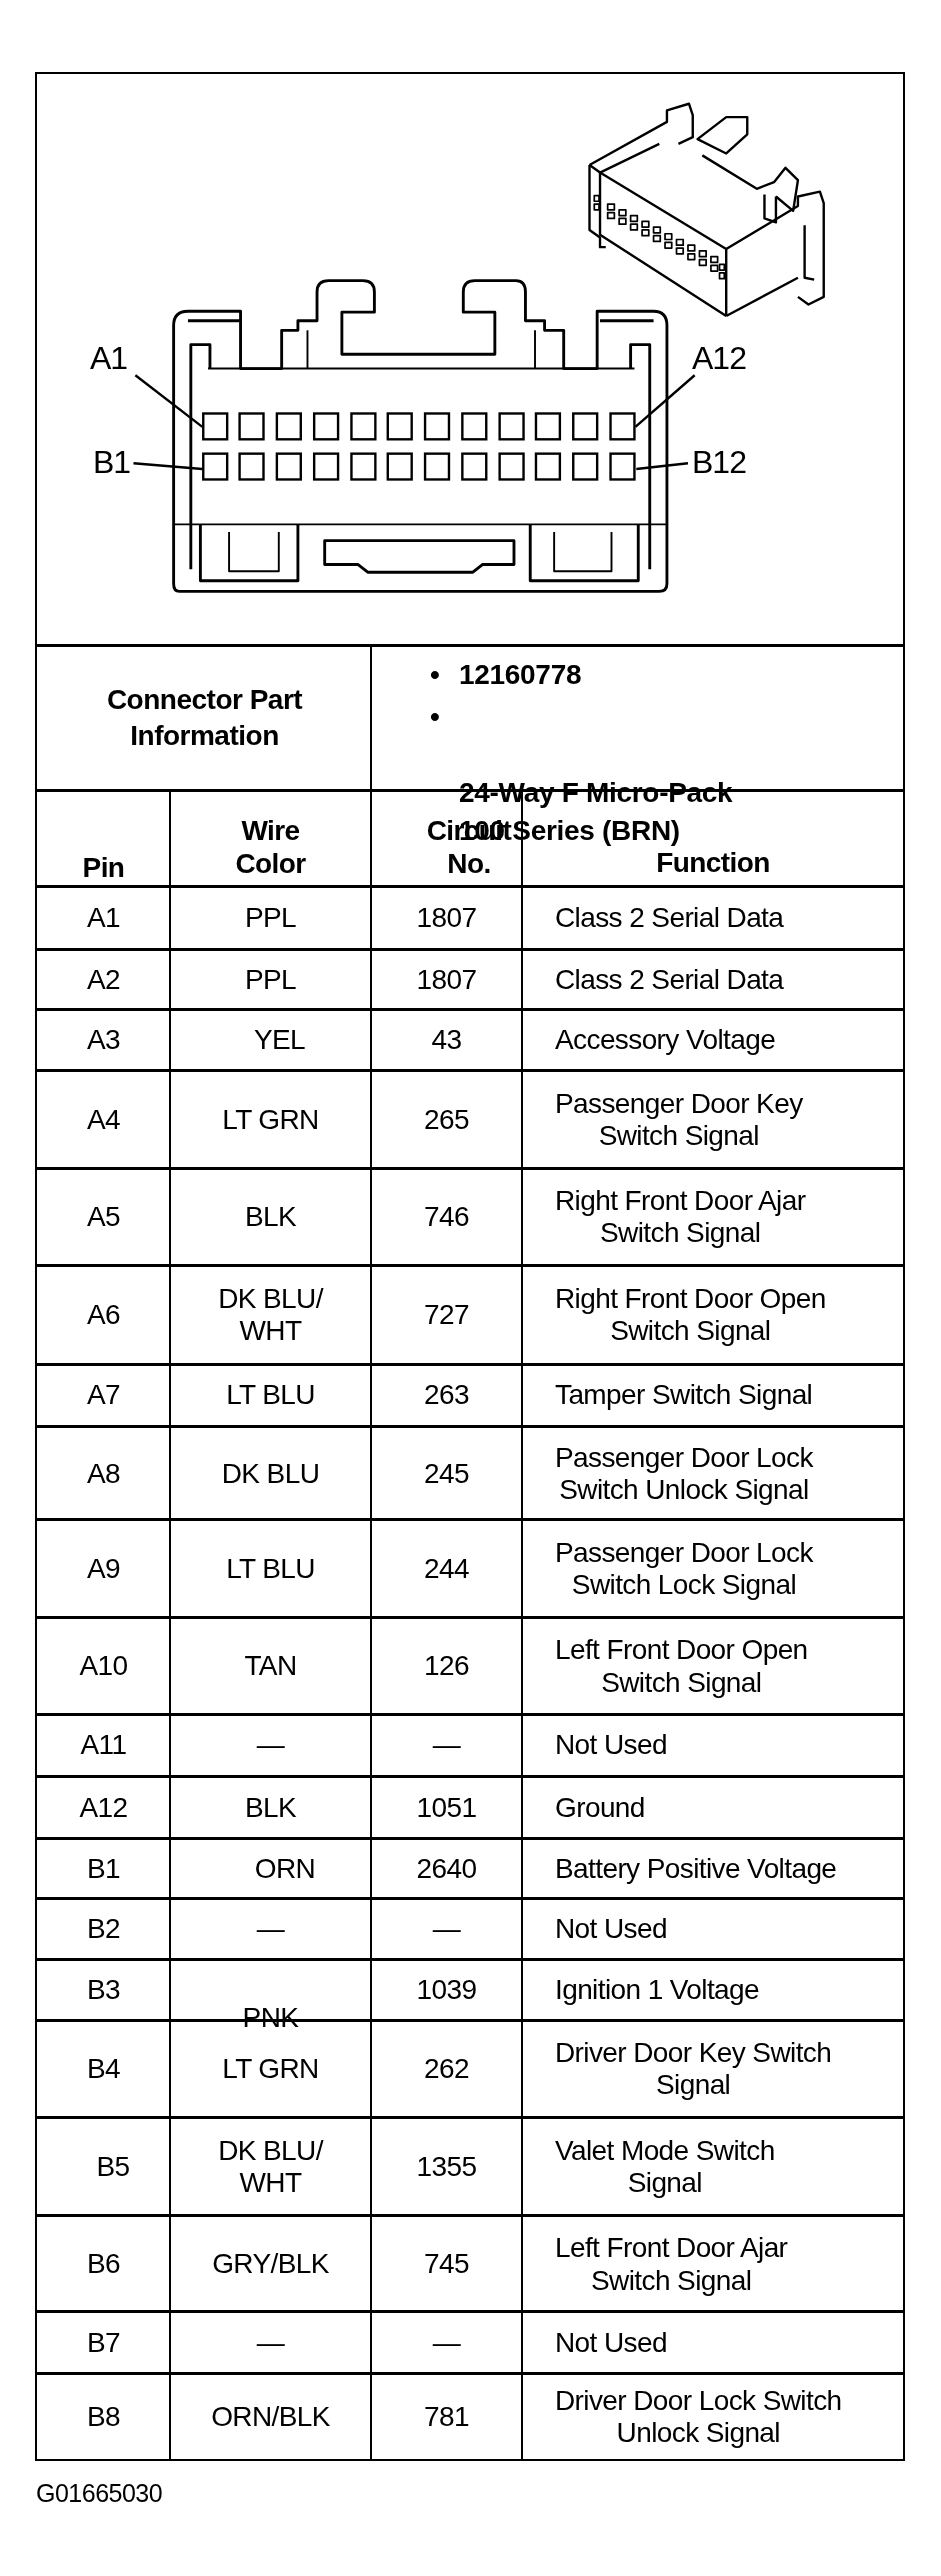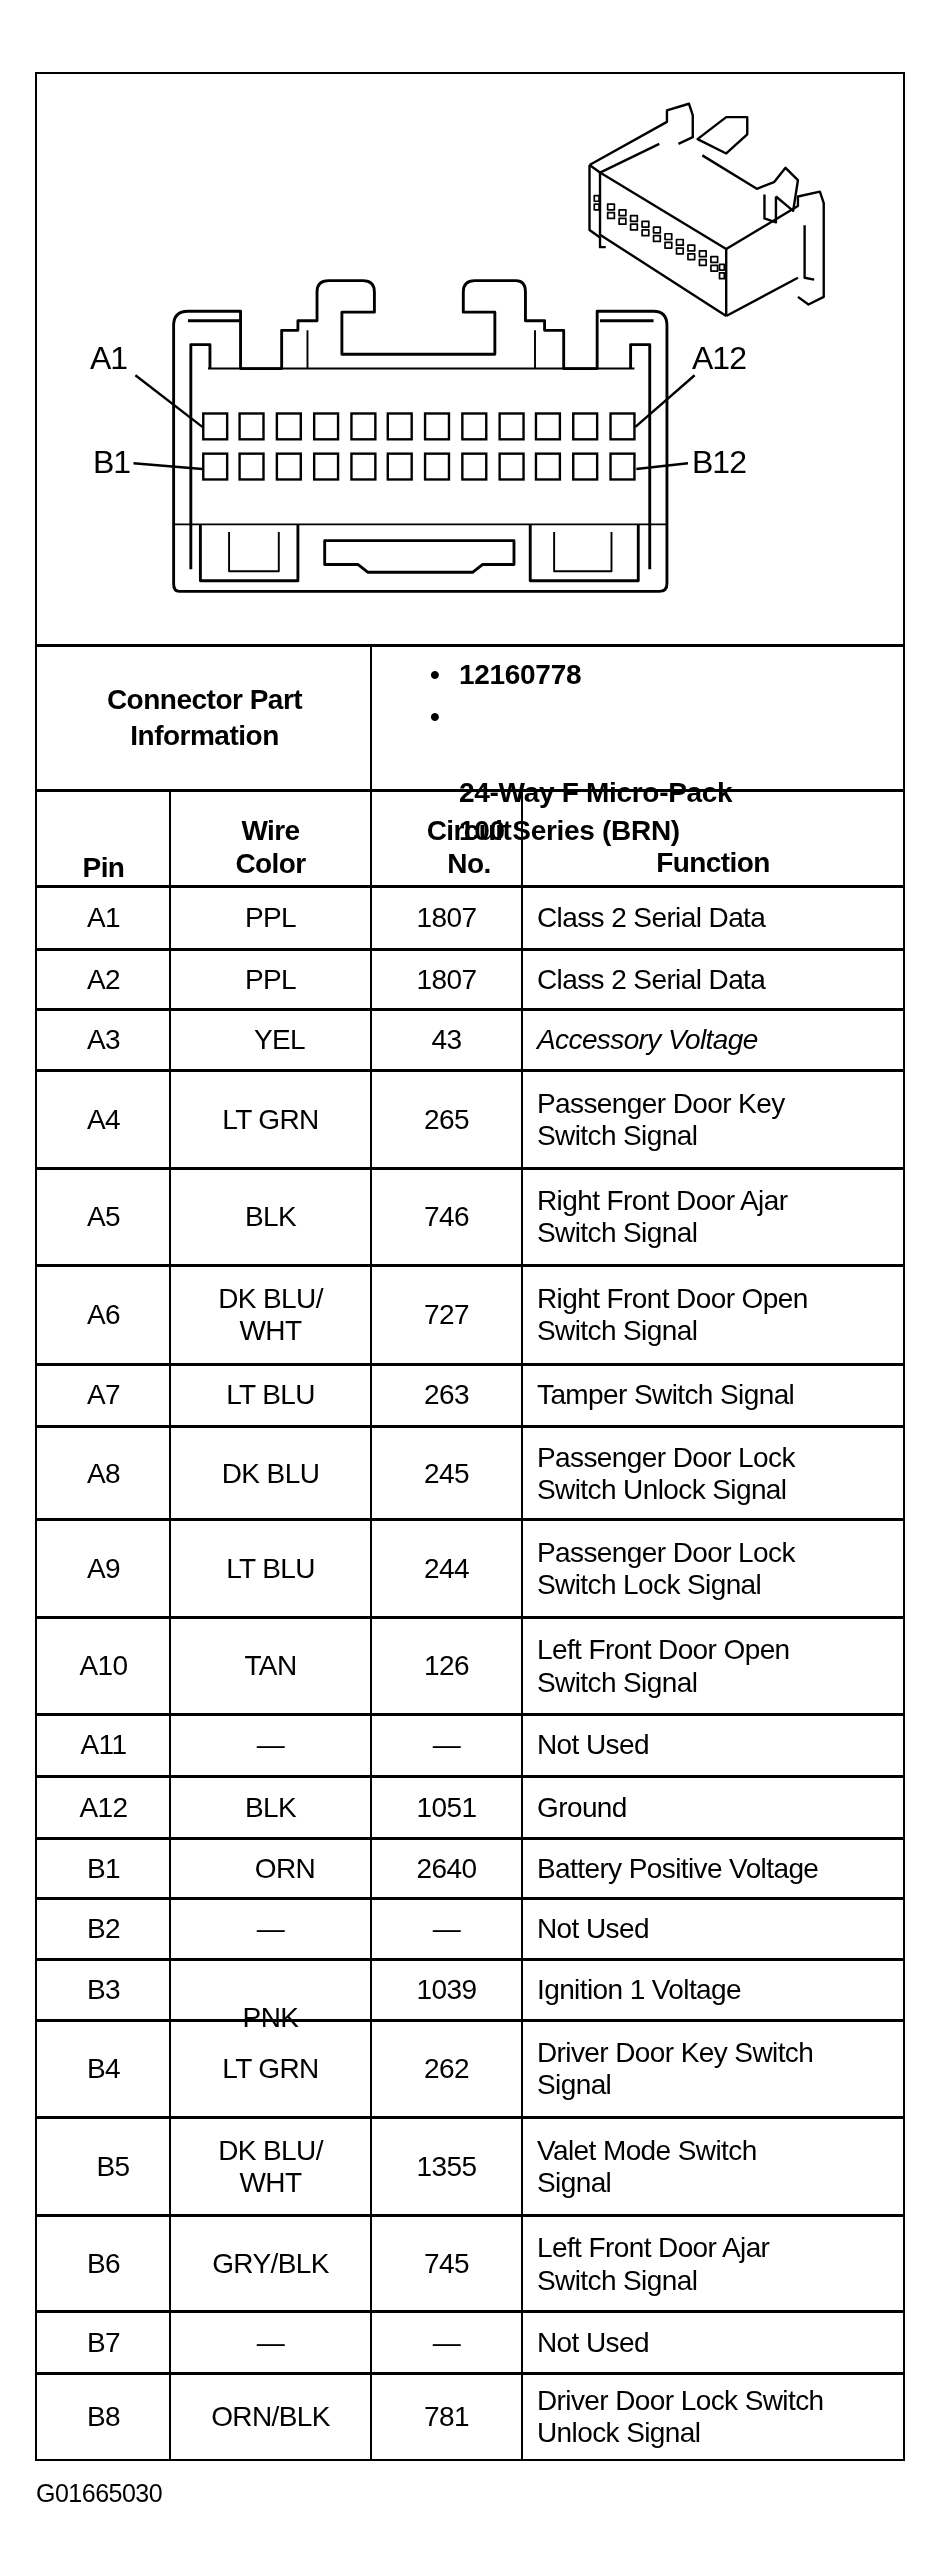--- a/index.html
+++ b/index.html
@@ -6,21 +6,21 @@
   body { width: 942px; height: 2576px; position: relative; overflow: hidden;
          font-family: "Liberation Sans", "DejaVu Sans", sans-serif; color: #000; }
   .frame { position: absolute; left: 35px; top: 72px; width: 870px; height: 2389px;
            border: 2.9px solid #000; box-sizing: border-box; }
   .diagram { position: absolute; left: 35px; top: 72px; width: 870px; height: 574px; }
   .hline { position: absolute; left: 35px; width: 870px; height: 2.9px; background: #000; }
   .vline { position: absolute; width: 1.9px; background: #000; }
   .cell { position: absolute; display: flex; align-items: center; box-sizing: border-box;
           font-size: 28px; line-height: 32.5px; letter-spacing: -0.6px; }
   .c-center { justify-content: center; text-align: center; }
-  .c-left { justify-content: flex-start; text-align: left; padding-left: 14px; }
+  .c-left { justify-content: flex-start; text-align: center; padding-left: 14px; margin-left: 18px; }
   .bold { font-weight: bold; }
   .info-label { position: absolute; left: 38px; top: 647px; width: 333px; height: 142px;
                 display: flex; align-items: center; justify-content: center; text-align: center;
                 font-weight: bold; font-size: 28px; line-height: 36px; letter-spacing: -0.5px; }
   .info-list { position: absolute; left: 375px; top: 652px; width: 526px; font-weight: bold;
                font-size: 28px; line-height: 38px; letter-spacing: -0.3px; }
   .info-item { position: relative; padding-left: 84px; }
   .bullet { position: absolute; left: 55px; top: 0; }
   .caption { position: absolute; left: 36px; top: 2479px; font-size: 25px; letter-spacing: -0.5px; }
   .pin-label { position: absolute; font-size: 32px; letter-spacing: -1px; }
@@ -182,21 +182,21 @@
       <div class="cell c-center" style="left: 38px; top: 950px; width: 131px; height: 60px;">A2</div>
       <div class="cell c-center pre" style="left: 171px; top: 950px; width: 199px; height: 60px;">PPL</div>
       <div class="cell c-center" style="left: 372px; top: 950px; width: 149px; height: 60px;">1807</div>
       <div class="cell c-left pre" style="left: 523px; top: 950px; width: 380px; height: 60px;">Class 2 Serial Data</div>
       <div class="hline" style="top: 1008px; height: 2.9px;"></div>
     </div>
     <div>
       <div class="cell c-center" style="left: 38px; top: 1010px; width: 131px; height: 61px;">A3</div>
       <div class="cell c-center pre" style="left: 180px; top: 1010px; width: 199px; height: 61px;">YEL</div>
       <div class="cell c-center" style="left: 372px; top: 1010px; width: 149px; height: 61px;">43</div>
-      <div class="cell c-left pre" style="left: 523px; top: 1010px; width: 380px; height: 61px; font-style: italic;">Accessory Voltage</div>
+      <div class="cell c-left pre" style="left: 523px; top: 1010px; width: 380px; height: 61px;">Accessory Voltage</div>
       <div class="hline" style="top: 1069px; height: 2.9px;"></div>
     </div>
     <div>
       <div class="cell c-center" style="left: 38px; top: 1071px; width: 131px; height: 98px;">A4</div>
       <div class="cell c-center pre" style="left: 171px; top: 1071px; width: 199px; height: 98px;">LT GRN</div>
       <div class="cell c-center" style="left: 372px; top: 1071px; width: 149px; height: 98px;">265</div>
       <div class="cell c-left pre" style="left: 523px; top: 1071px; width: 380px; height: 98px;">Passenger Door Key
 Switch Signal</div>
       <div class="hline" style="top: 1167px; height: 2.9px;"></div>
     </div>

